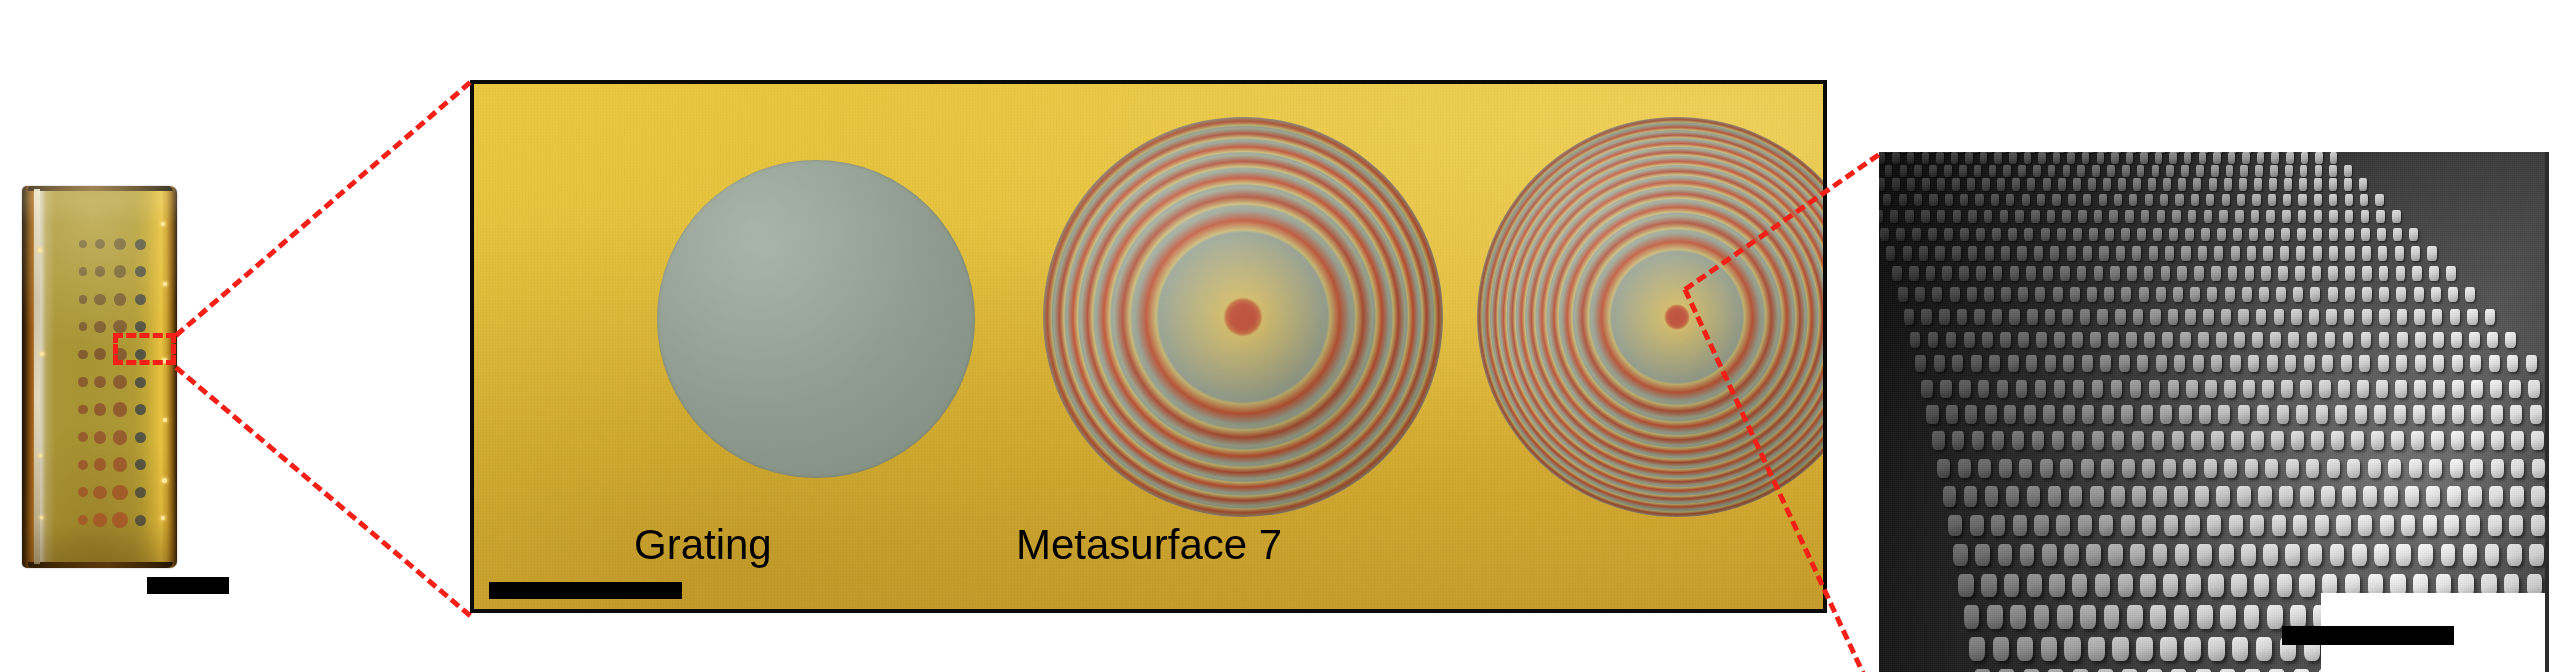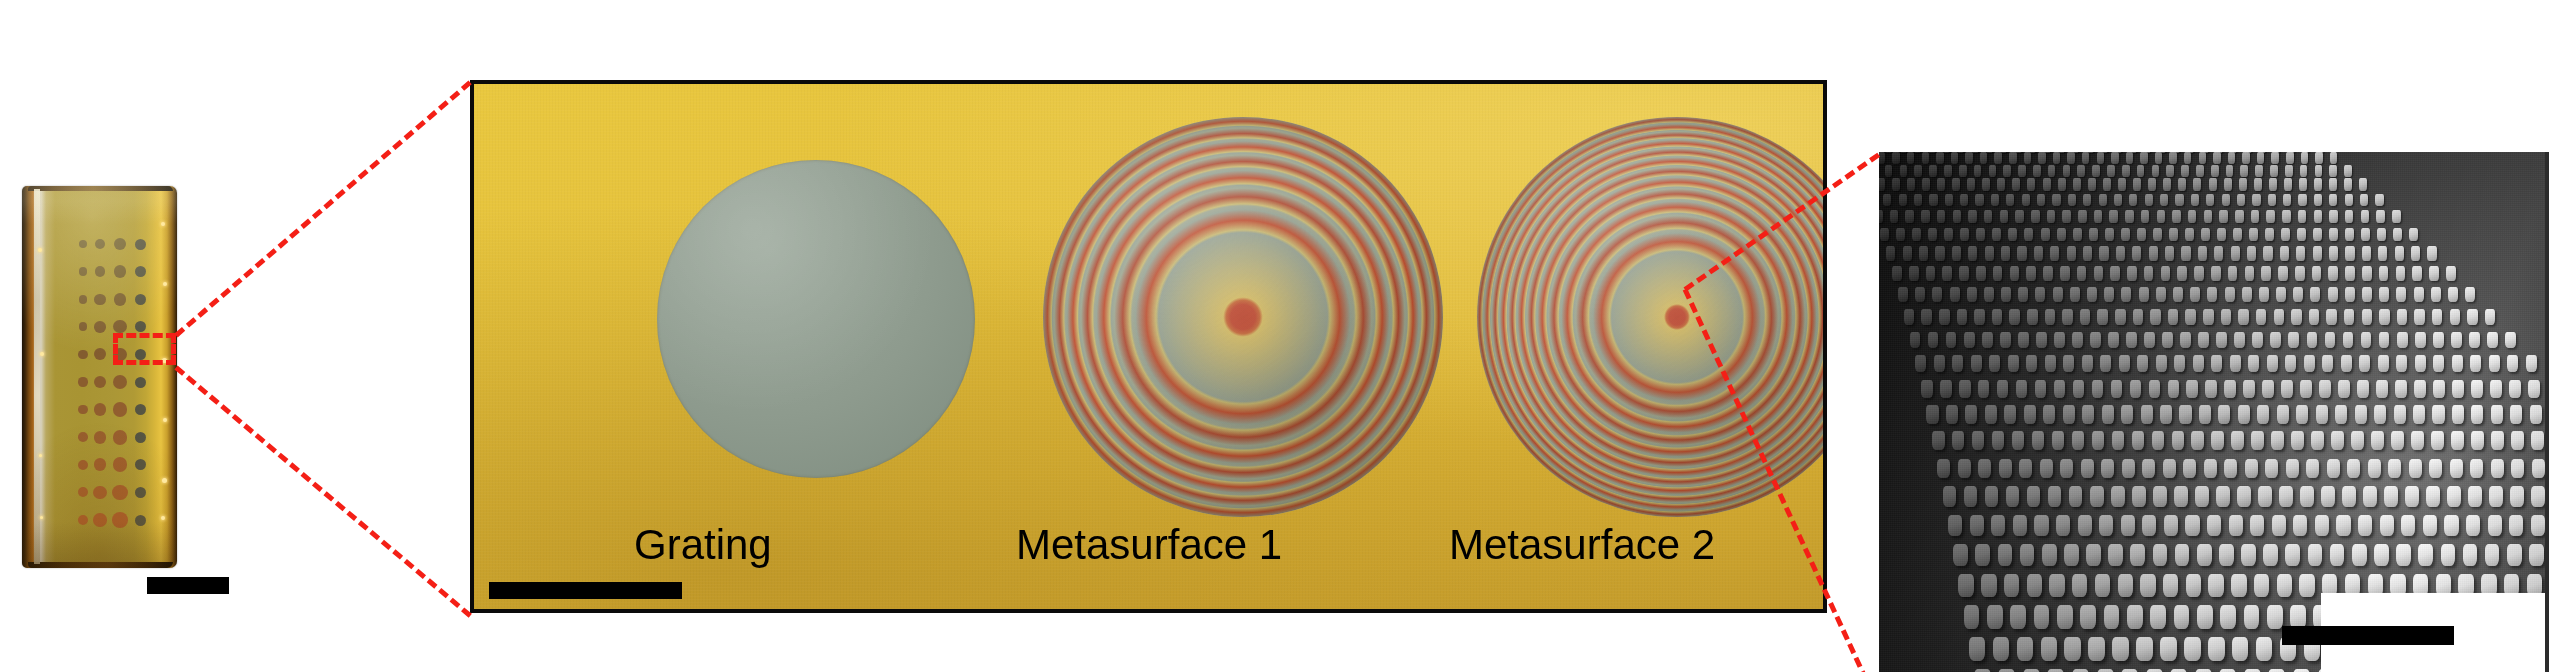--- a/index.html
+++ b/index.html
@@ -200,22 +200,21 @@
     </div>
 
     <div class="disc" id="disc-ms2">
       <div class="rings" style="background: radial-gradient(circle, rgb(207, 65, 39) 0%, rgb(210, 68, 42) 2.85%, rgb(214, 102, 47) 3.91%, rgb(221, 192, 90) 4.6%, rgb(147, 160, 142) 23.1%, rgb(201, 183, 101) 23.88%, rgb(201, 74, 40) 26.64%, rgb(147, 160, 142) 29.69%, rgb(154, 164, 140) 30.76%, rgb(201, 183, 101) 31.33%, rgb(184, 71, 44) 33.37%, rgb(154, 164, 140) 35.79%, rgb(147, 160, 142) 36.64%, rgb(201, 183, 101) 37.12%, rgb(201, 74, 40) 38.81%, rgb(147, 160, 142) 40.87%, rgb(154, 164, 140) 41.59%, rgb(201, 183, 101) 42.01%, rgb(184, 71, 44) 43.49%, rgb(154, 164, 140) 45.32%, rgb(147, 160, 142) 45.96%, rgb(201, 183, 101) 46.34%, rgb(201, 74, 40) 47.66%, rgb(147, 160, 142) 49.33%, rgb(154, 164, 140) 49.91%, rgb(201, 183, 101) 50.25%, rgb(184, 71, 44) 51.47%, rgb(154, 164, 140) 53%, rgb(147, 160, 142) 53.54%, rgb(201, 183, 101) 53.86%, rgb(201, 74, 40) 54.99%, rgb(147, 160, 142) 56.42%, rgb(154, 164, 140) 56.92%, rgb(201, 183, 101) 57.22%, rgb(184, 71, 44) 58.27%, rgb(154, 164, 140) 59.62%, rgb(147, 160, 142) 60.09%, rgb(201, 183, 101) 60.37%, rgb(201, 74, 40) 61.37%, rgb(147, 160, 142) 62.65%, rgb(154, 164, 140) 63.09%, rgb(201, 183, 101) 63.36%, rgb(184, 71, 44) 64.31%, rgb(154, 164, 140) 65.52%, rgb(147, 160, 142) 65.95%, rgb(201, 183, 101) 66.2%, rgb(201, 74, 40) 67.11%, rgb(147, 160, 142) 68.27%, rgb(154, 164, 140) 68.68%, rgb(201, 183, 101) 68.92%, rgb(184, 71, 44) 69.79%, rgb(154, 164, 140) 70.9%, rgb(147, 160, 142) 71.29%, rgb(201, 183, 101) 71.53%, rgb(201, 74, 40) 72.36%, rgb(147, 160, 142) 73.43%, rgb(154, 164, 140) 73.81%, rgb(201, 183, 101) 74.04%, rgb(184, 71, 44) 74.84%, rgb(154, 164, 140) 75.88%, rgb(147, 160, 142) 76.24%, rgb(201, 183, 101) 76.46%, rgb(201, 74, 40) 77.24%, rgb(147, 160, 142) 78.24%, rgb(154, 164, 140) 78.59%, rgb(201, 183, 101) 78.8%, rgb(184, 71, 44) 79.55%, rgb(154, 164, 140) 80.52%, rgb(147, 160, 142) 80.87%, rgb(201, 183, 101) 81.07%, rgb(201, 74, 40) 81.8%, rgb(147, 160, 142) 82.75%, rgb(154, 164, 140) 83.08%, rgb(201, 183, 101) 83.28%, rgb(184, 71, 44) 83.99%, rgb(154, 164, 140) 84.91%, rgb(147, 160, 142) 85.23%, rgb(201, 183, 101) 85.42%, rgb(201, 74, 40) 86.11%, rgb(147, 160, 142) 87.01%, rgb(154, 164, 140) 87.32%, rgb(201, 183, 101) 87.51%, rgb(184, 71, 44) 88.19%, rgb(154, 164, 140) 89.06%, rgb(147, 160, 142) 89.37%, rgb(201, 183, 101) 89.55%, rgb(201, 74, 40) 90.21%, rgb(147, 160, 142) 91.06%, rgb(154, 164, 140) 91.36%, rgb(201, 183, 101) 91.54%, rgb(184, 71, 44) 92.18%, rgb(154, 164, 140) 93.02%, rgb(147, 160, 142) 93.31%, rgb(201, 183, 101) 93.49%, rgb(201, 74, 40) 94.12%, rgb(147, 160, 142) 94.93%, rgb(154, 164, 140) 95.22%, rgb(201, 183, 101) 95.39%, rgb(184, 71, 44) 96.01%, rgb(154, 164, 140) 96.81%, rgb(147, 160, 142) 97.09%, rgb(201, 183, 101) 97.26%, rgb(201, 74, 40) 97.86%, rgb(147, 160, 142) 98.64%, rgb(154, 164, 140) 98.92%, rgb(201, 183, 101) 99.08%, rgb(184, 71, 44) 99.68%, rgb(154, 164, 140) 100.44%, rgb(147, 160, 142) 100%); filter: saturate(0.88) blur(0.4px);">
         <div class="tint"></div>
         <div class="edgeshade"></div>
       </div>
     </div>
 
     <div class="disc-label" id="label-grating">Grating</div>
-    <div class="disc-label" id="label-ms1">Metasurface 1</div>
-    <div class="disc-label" id="label-ms2">Metasurface 2</div>
+    <div class="disc-label" id="label-ms1">Metasurface 7</div>
 
     <div id="panel-scalebar"></div>
   </div>
 
   <div id="sem-panel">
     <div class="sem-base"></div>
     <div id="sem-pillars">
         <div class="pillar" style="left: 6.1px; top: -10.8px; width: 7.4px; height: 11.5px; background: linear-gradient(160deg, rgb(135, 135, 135) 0%, rgb(109, 109, 109) 48%, rgb(57, 57, 57) 100%); box-shadow: rgba(0, 0, 0, 0.55) 1.1px 1.1px 1.6px; filter: blur(0.74px);"></div>
         <div class="pillar" style="left: 20.5px; top: -10.8px; width: 7.4px; height: 11.5px; background: linear-gradient(160deg, rgb(138, 138, 138) 0%, rgb(112, 112, 112) 48%, rgb(60, 60, 60) 100%); box-shadow: rgba(0, 0, 0, 0.55) 1.1px 1.1px 1.6px; filter: blur(0.74px);"></div>
         <div class="pillar" style="left: 34.8px; top: -10.8px; width: 7.4px; height: 11.5px; background: linear-gradient(160deg, rgb(141, 141, 141) 0%, rgb(115, 115, 115) 48%, rgb(63, 63, 63) 100%); box-shadow: rgba(0, 0, 0, 0.55) 1.1px 1.1px 1.6px; filter: blur(0.74px);"></div>

